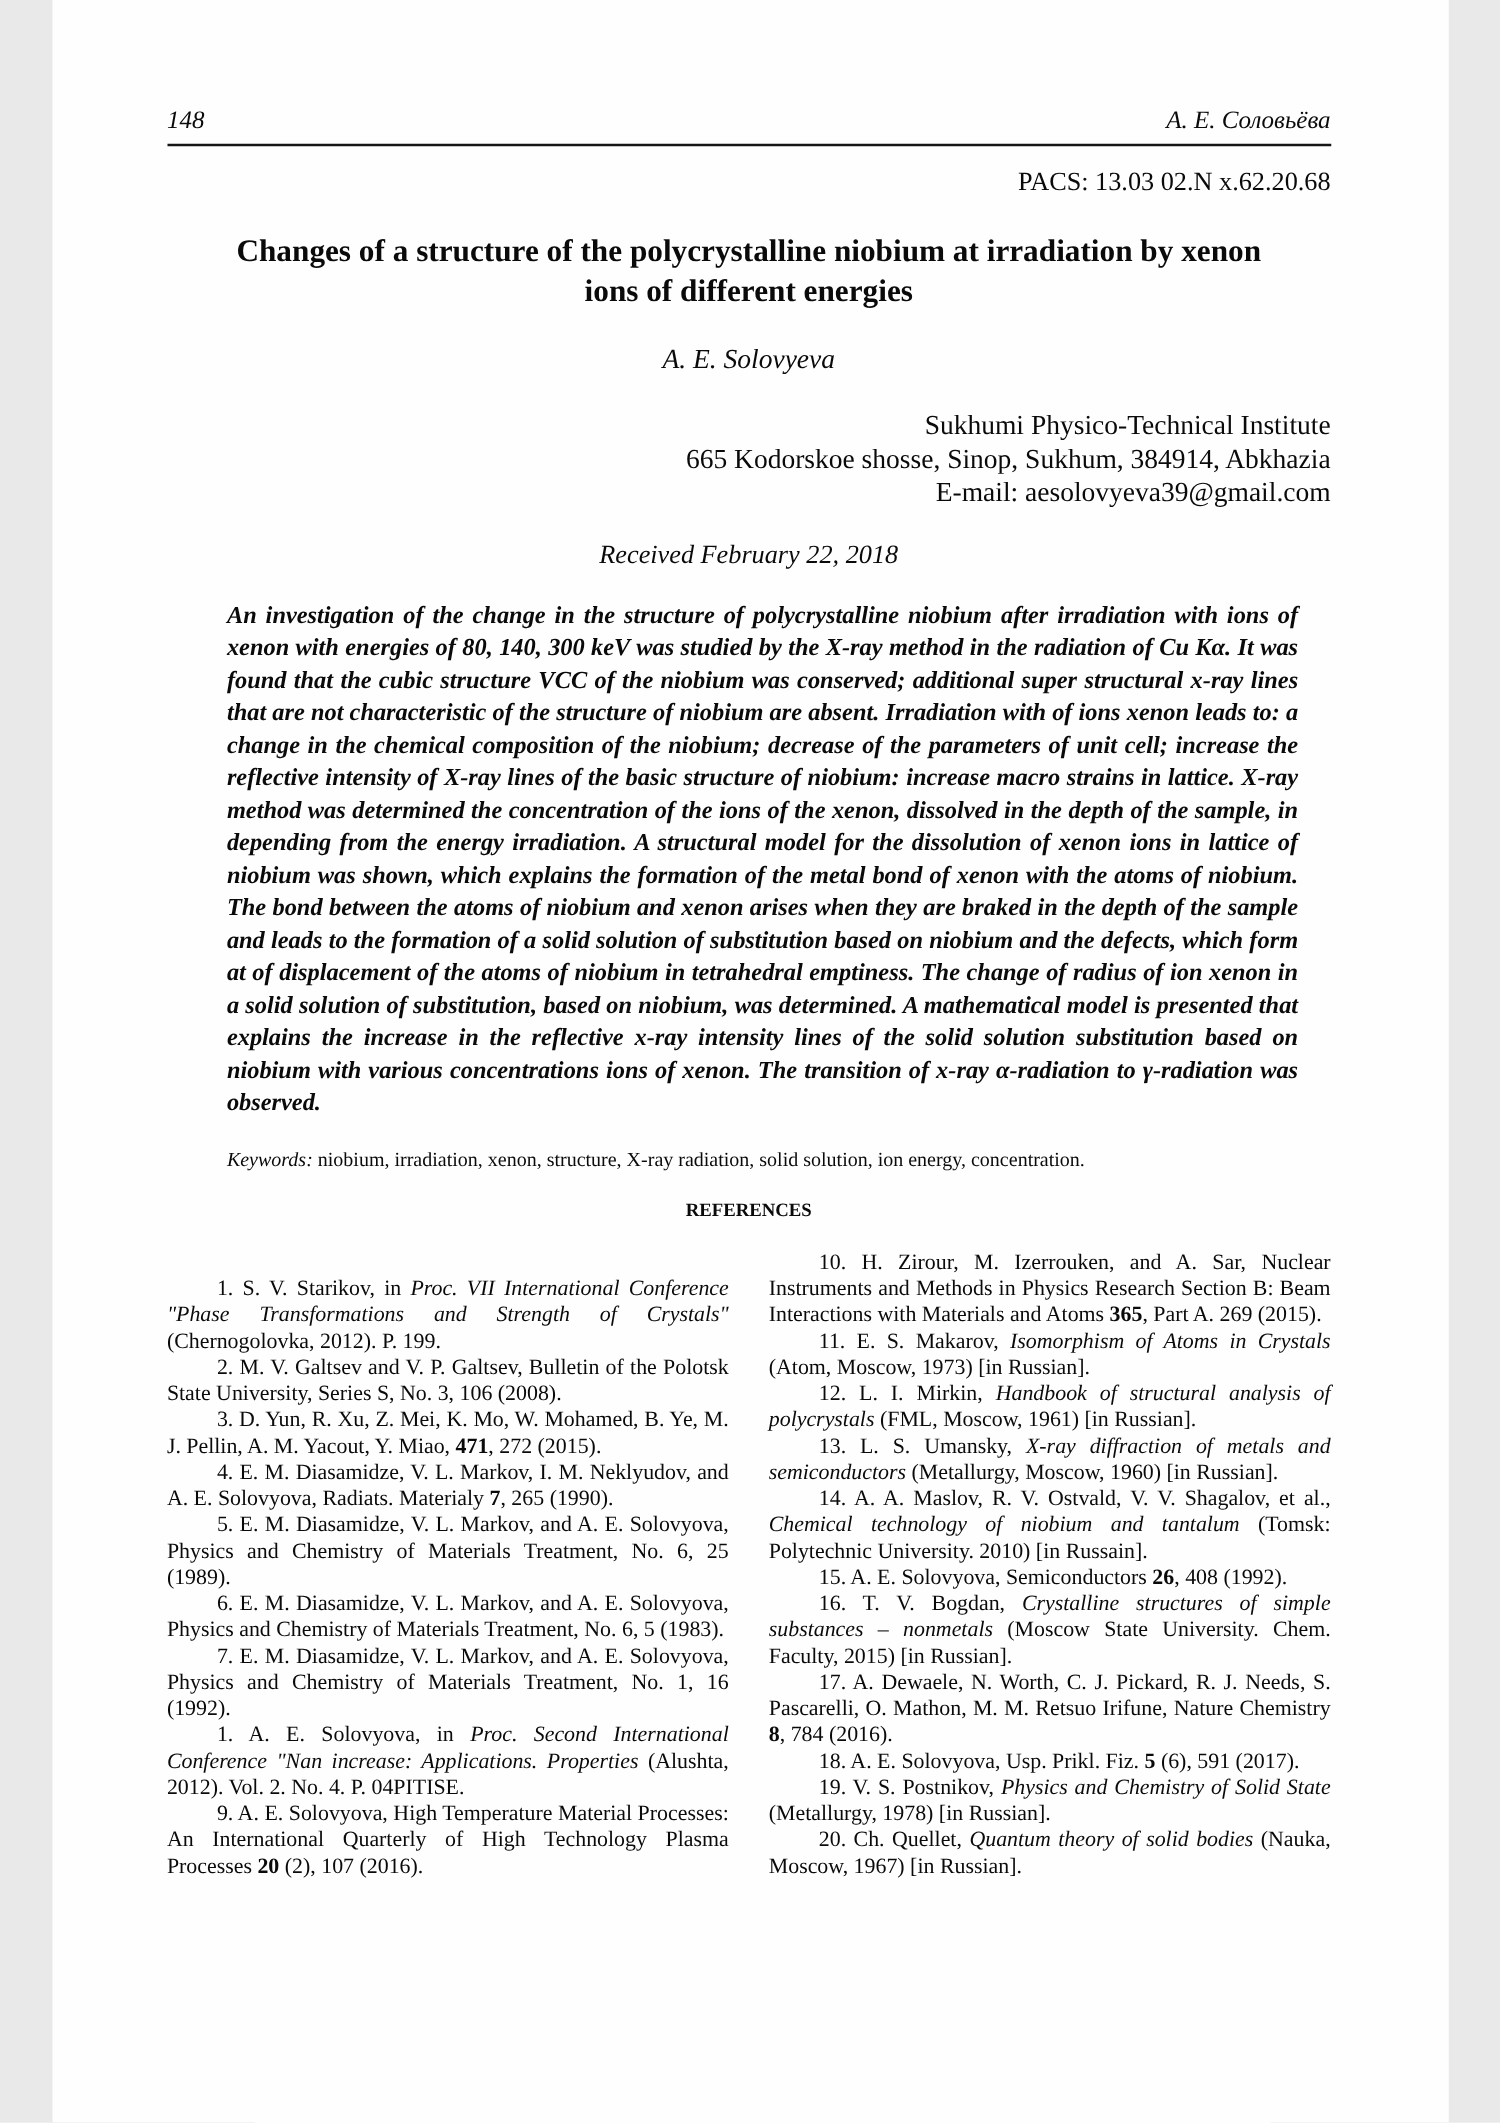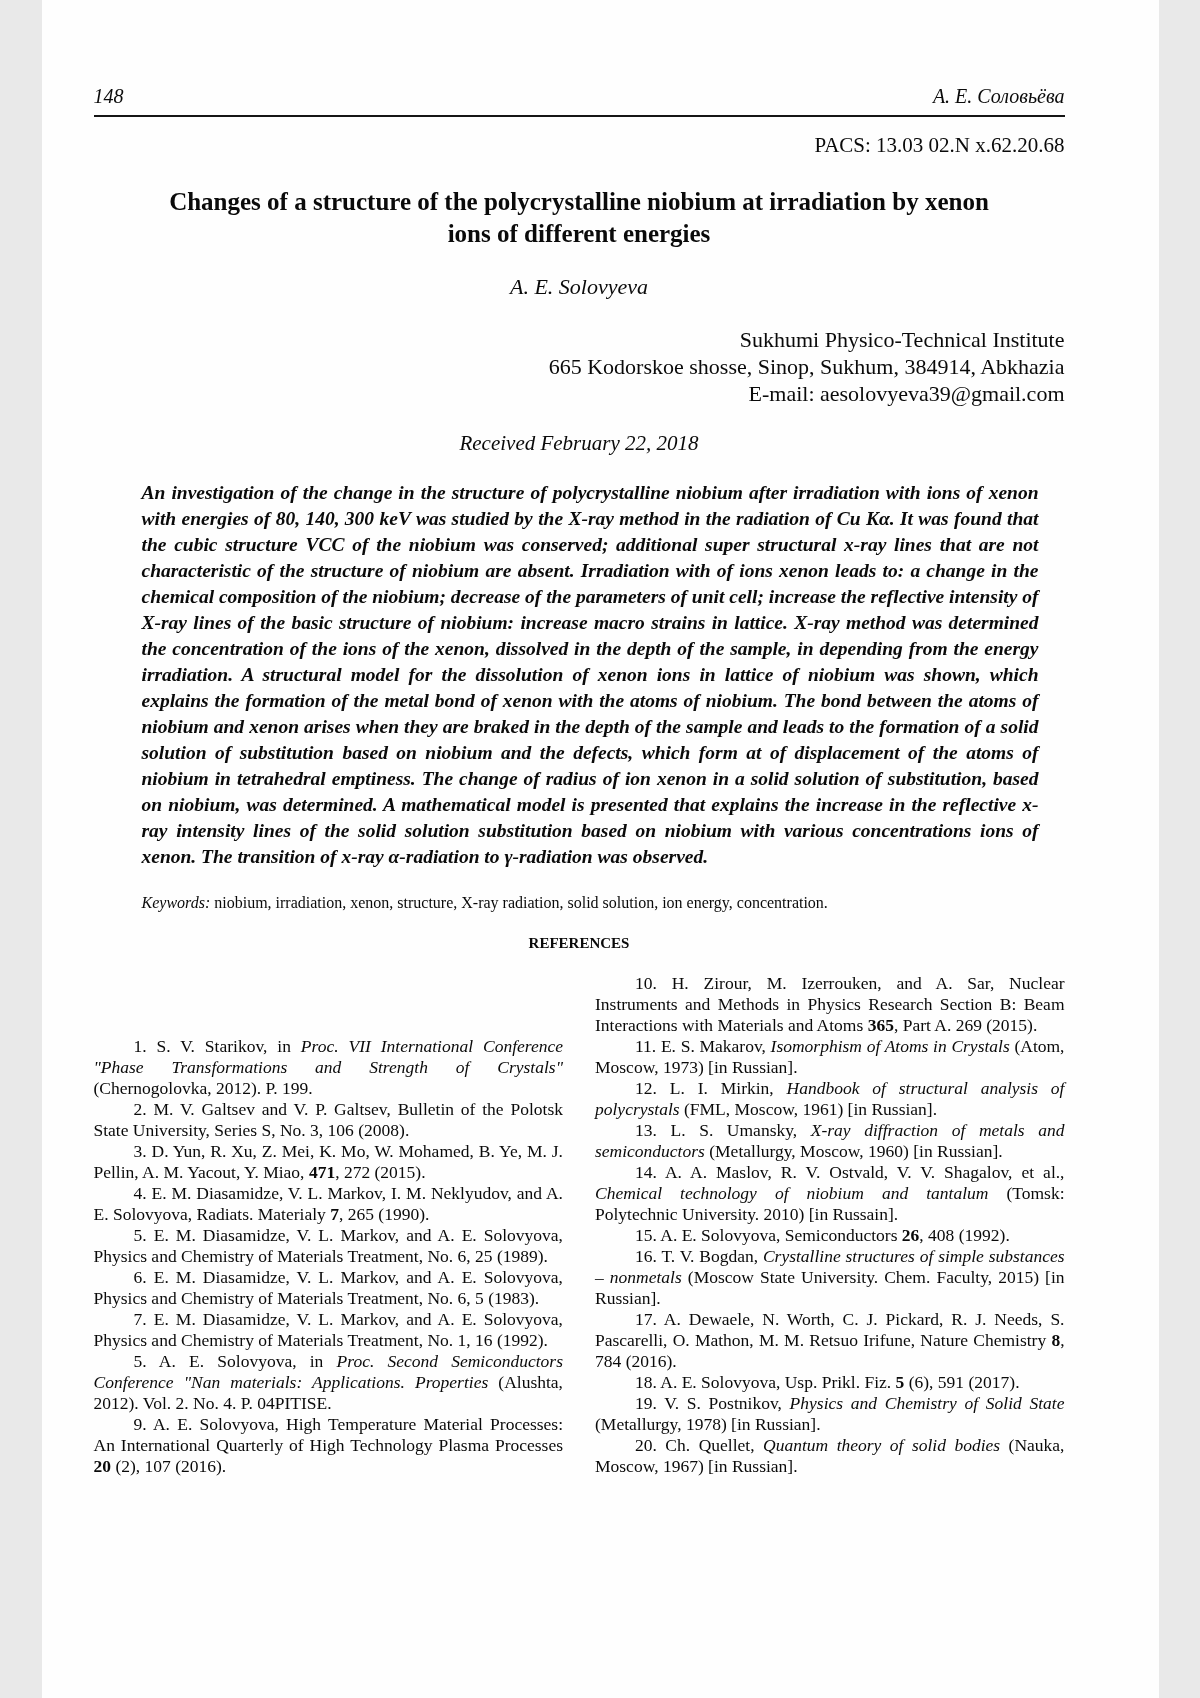--- a/index.html
+++ b/index.html
@@ -5,21 +5,21 @@
   html, body { margin: 0; padding: 0; background: #e9e9e9; }
   .page {
     position: relative;
     width: 1117px;
     height: 1698px;
     margin: 0 auto;
     background: #fefefe;
     color: #0a0a0a;
     font-family: "Liberation Serif", "DejaVu Serif", serif;
     box-sizing: border-box;
-    padding: 84px 94px 40px 52px;
+    padding: 84px 94px 40px 92px;
     overflow: hidden;
   }
   .running-header {
     display: flex;
     justify-content: space-between;
     align-items: baseline;
     font-style: italic;
     font-size: 20px;
     line-height: 24px;
   }
@@ -140,21 +140,21 @@
 
   <div class="ref-cols">
     <div class="ref-col">
         <p class="ref"><span>1. S. V. Starikov, in </span><i>Proc. VII International Conference "Phase Transformations and Strength of Crystals"</i><span> (Chernogolovka, 2012). P. 199.</span></p>
         <p class="ref"><span>2. M. V. Galtsev and V. P. Galtsev, Bulletin of the Polotsk State University, Series S, No. 3, 106 (2008).</span></p>
         <p class="ref"><span>3. D. Yun, R. Xu, Z. Mei, K. Mo, W. Mohamed, B. Ye, M. J. Pellin, A. M. Yacout, Y. Miao, </span><b>471</b><span>, 272 (2015).</span></p>
         <p class="ref"><span>4. E. M. Diasamidze, V. L. Markov, I. M. Neklyudov, and A. E. Solovyova, Radiats. Materialy </span><b>7</b><span>, 265 (1990).</span></p>
         <p class="ref"><span>5. E. M. Diasamidze, V. L. Markov, and A. E. Solovyova, Physics and Chemistry of Materials Treatment, No. 6, 25 (1989).</span></p>
         <p class="ref"><span>6. E. M. Diasamidze, V. L. Markov, and A. E. Solovyova, Physics and Chemistry of Materials Treatment, No. 6, 5 (1983).</span></p>
         <p class="ref"><span>7. E. M. Diasamidze, V. L. Markov, and A. E. Solovyova, Physics and Chemistry of Materials Treatment, No. 1, 16 (1992).</span></p>
-        <p class="ref"><span>5. A. E. Solovyova, in </span><i>Proc. Second Semiconductors Conference "Nan materials: Applications. Properties</i><span> (Alushta, 2012). Vol. 2. No. 4. P. 04PITISE.</span></p>
+        <p class="ref"><span>1. A. E. Solovyova, in </span><i>Proc. Second International Conference "Nan increase: Applications. Properties</i><span> (Alushta, 2012). Vol. 2. No. 4. P. 04PITISE.</span></p>
         <p class="ref"><span>9. A. E. Solovyova, High Temperature Material Processes: An International Quarterly of High Technology Plasma Processes </span><b>20</b><span> (2), 107 (2016).</span></p>
       </div>
     <div class="ref-col">
         <p class="ref"><span>10. H. Zirour, M. Izerrouken, and A. Sar, Nuclear Instruments and Methods in Physics Research Section B: Beam Interactions with Materials and Atoms </span><b>365</b><span>, Part A. 269 (2015).</span></p>
         <p class="ref"><span>11. E. S. Makarov, </span><i>Isomorphism of Atoms in Crystals</i><span> (Atom, Moscow, 1973) [in Russian].</span></p>
         <p class="ref"><span>12. L. I. Mirkin, </span><i>Handbook of structural analysis of polycrystals</i><span> (FML, Moscow, 1961) [in Russian].</span></p>
         <p class="ref"><span>13. L. S. Umansky, </span><i>X-ray diffraction of metals and semiconductors</i><span> (Metallurgy, Moscow, 1960) [in Russian].</span></p>
         <p class="ref"><span>14. A. A. Maslov, R. V. Ostvald, V. V. Shagalov, et al., </span><i>Chemical technology of niobium and tantalum</i><span> (Tomsk: Polytechnic University. 2010) [in Russain].</span></p>
         <p class="ref"><span>15. A. E. Solovyova, Semiconductors </span><b>26</b><span>, 408 (1992).</span></p>
         <p class="ref"><span>16. T. V. Bogdan, </span><i>Crystalline structures of simple substances – nonmetals</i><span> (Moscow State University. Chem. Faculty, 2015) [in Russian].</span></p>

